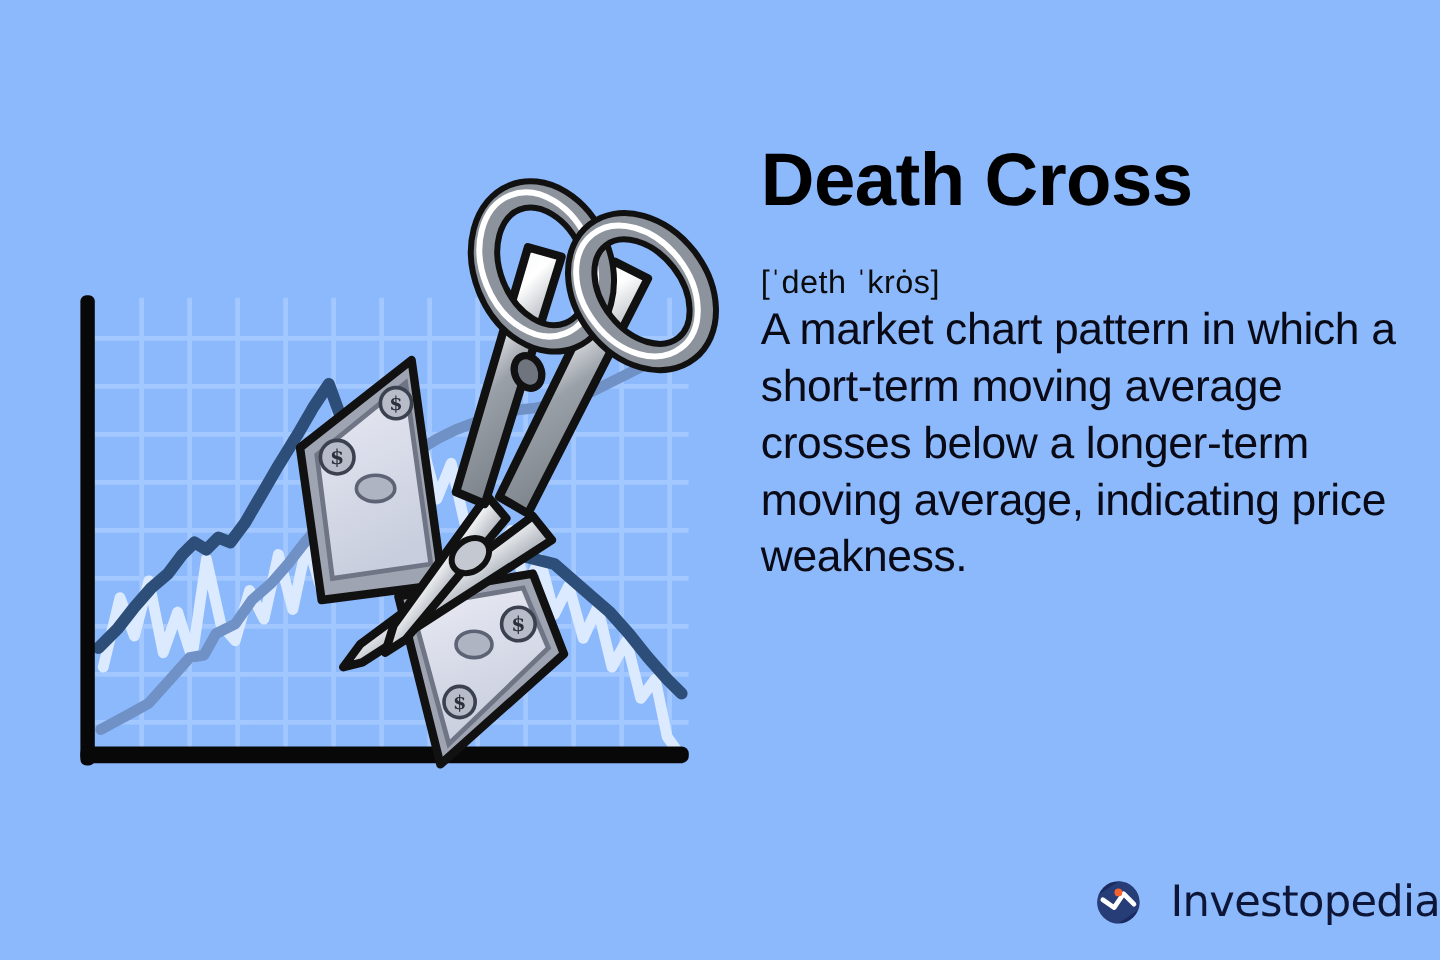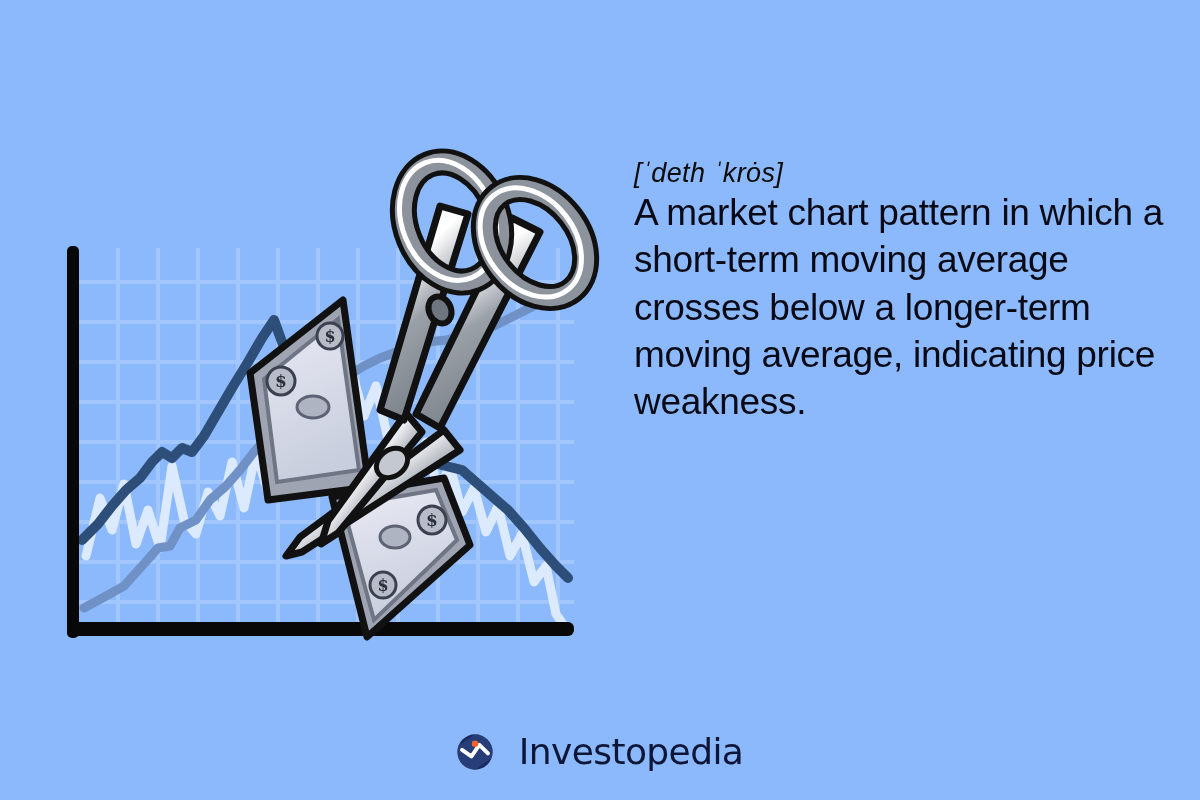--- a/index.html
+++ b/index.html
@@ -32,41 +32,40 @@
     font-size:62px;
     font-weight:700;
     color:#000000;
     letter-spacing:-0.5px;
     line-height:1.0;
     font-family:"Liberation Sans", sans-serif;
   }
   #pronunciation {
     margin-top:38px;
     font-size:27px;
-    font-style:italic;
     color:#0b0b0b;
     font-family:"Liberation Sans", sans-serif;
     letter-spacing:0.4px;
   }
   #definition {
     font-size:37px;
     line-height:1.28;
     color:#0a0a16;
     font-family:"Liberation Sans", sans-serif;
     letter-spacing:-0.3px;
   }
 
   
   #footer-logo {
     position:absolute;
     left:0; right:0;
     bottom:28px;
     display:flex;
     align-items:center;
-    justify-content:center;
+    justify-content:flex-end;
     gap:26px;
   }
   #logo-mark { display:block; width:36px; height:36px; }
   #logo-word {
     font-size:36px;
     color:#0e1638;
     letter-spacing:-0.6px;
     font-family:"DejaVu Sans", sans-serif;
     font-weight:400;
   }
@@ -206,20 +205,21 @@
         <ellipse cx="532" cy="240" rx="44" ry="60" fill="none" stroke="#ffffff" stroke-width="5"></ellipse>
       </g>
 
       <ellipse cx="440" cy="310" rx="11" ry="14" transform="rotate(-24 440 310)" fill="#6f757e" stroke="#111" stroke-width="6"></ellipse>
 
       <ellipse cx="392" cy="463" rx="17" ry="13" transform="rotate(-38 392 463)" fill="#c3c8d1" stroke="#111" stroke-width="5"></ellipse>
     </g>
   </svg>
 
   <div id="text-col">
+    <h1 id="term-title">Death Cross</h1>
 
     <div id="pronunciation">[ˈdeth ˈkrȯs]</div>
 
     <p id="definition">A market chart pattern in which a short-term moving average crosses below a longer-term moving average, indicating price weakness.</p>
   </div>
 
   <div id="footer-logo">
     <svg id="logo-mark" viewBox="0 0 100 100" aria-hidden="true">
       <circle cx="50" cy="50" r="49" fill="#1b2a5e"></circle>
       <path d="M50 1 A49 49 0 0 1 95 68 L50 99 A49 49 0 0 1 5 32 Z" fill="#2f4d8e" opacity="0.55"></path>

